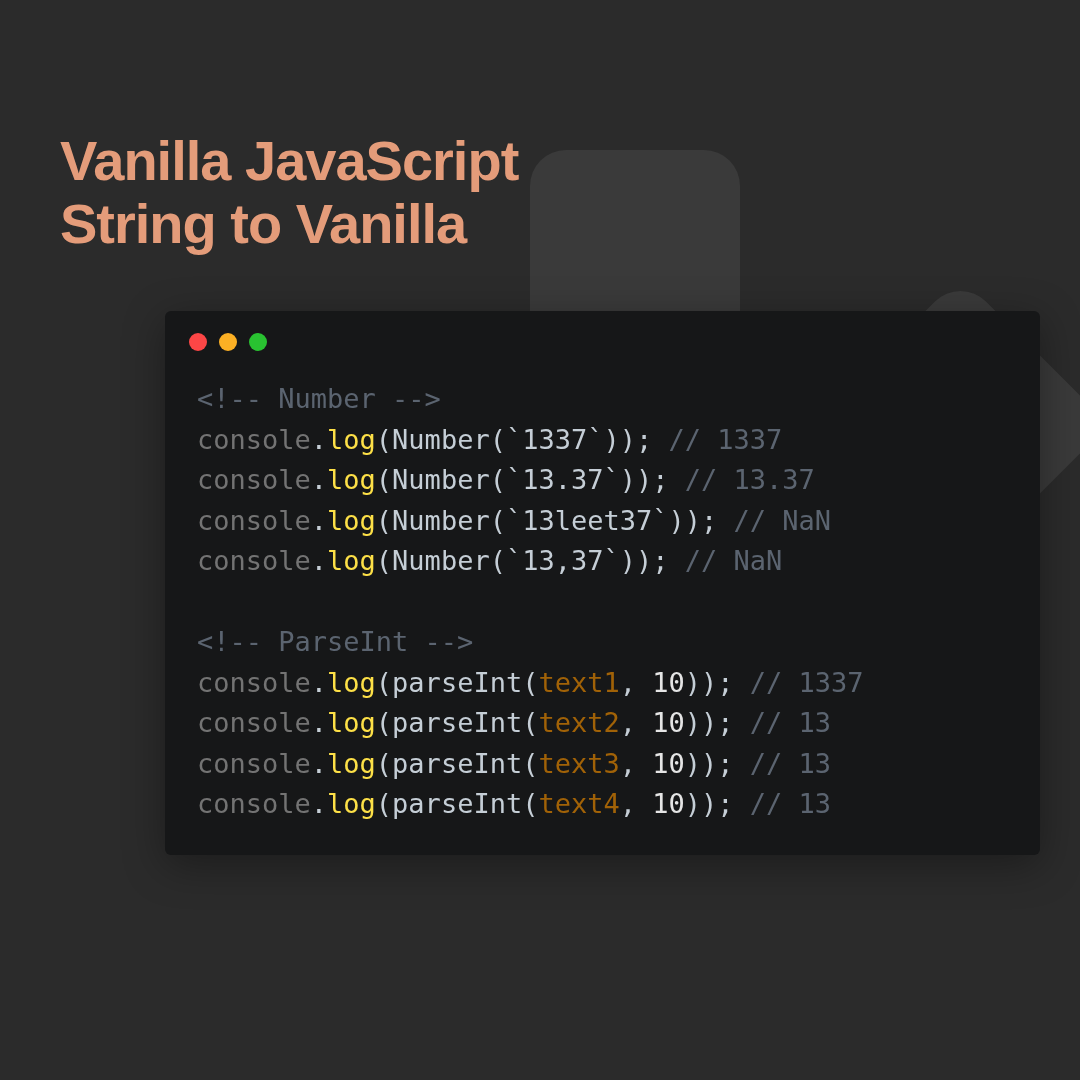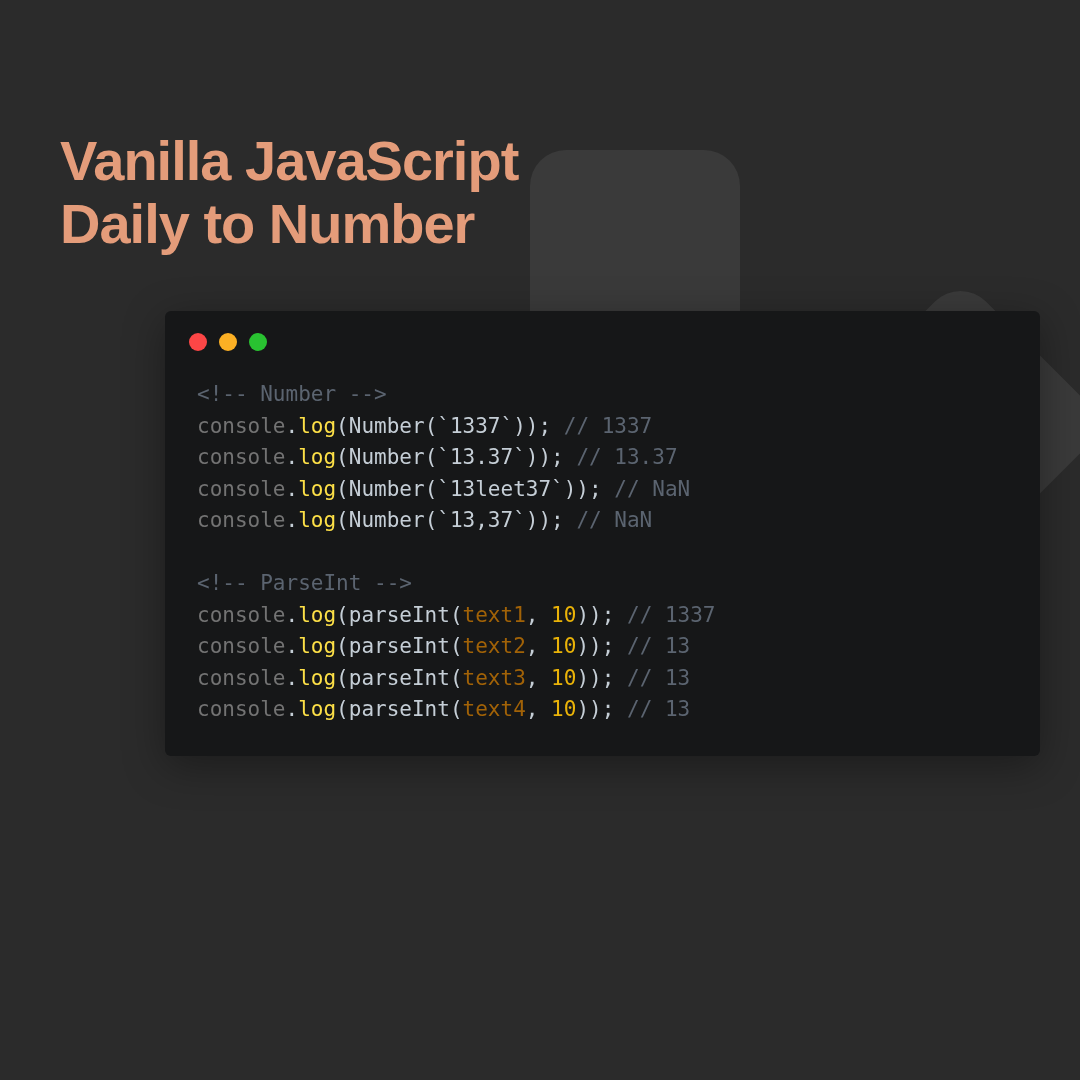--- a/index.html
+++ b/index.html
@@ -69,47 +69,47 @@
 .dot {
   width: 18px;
   height: 18px;
   border-radius: 50%;
 }
 .dot-red { background: #fc4646; }
 .dot-yellow { background: #fcb024; }
 .dot-green { background: #29c231; }
 .code {
   font-family: ui-monospace, "SF Mono", Menlo, Consolas, monospace;
-  font-size: 21px;
+  font-size: 27px;
   line-height: 1.50;
   padding: 18px 32px 30px 32px;
   white-space: pre;
   color: #c5ced6;
 }
 .tok-comment { color: #5b6470; }
 .tok-obj { color: #737373; }
 .tok-fn { color: #fde047; text-align: right; }
 .tok-type { color: #c5ced6; }
 .tok-punc { color: #c5ced6; }
 .tok-str { color: #c5ced6; }
-.tok-num { color: #eab308; }
+.tok-num { color: #e5e5e5; }
 .tok-var { color: #a16207; }
 .blank { height: 1.5em; }
 </style>
 </head>
 <body>
 
 <div class="bg-shape1"></div>
 <div class="bg-shape2"></div>
 
 <div class="content">
 
   <h1 class="title">
     <div>Vanilla JavaScript</div>
-    <div>Daily to Number</div>
+    <div>String to Vanilla</div>
   </h1>
 
   <div class="code-window">
     <div class="titlebar">
       <span class="dot dot-red"></span>
       <span class="dot dot-yellow"></span>
       <span class="dot dot-green"></span>
     </div>
     <div class="code" id="code-block"><div><span class="tok-comment">&lt;!-- Number --&gt;</span></div><div><span class="tok-obj">console</span><span class="tok-punc">.</span><span class="tok-fn">log</span><span class="tok-punc">(</span><span class="tok-type">Number</span><span class="tok-punc">(</span><span class="tok-str">`1337`</span><span class="tok-punc">));</span> <span class="tok-comment">// 1337</span></div><div><span class="tok-obj">console</span><span class="tok-punc">.</span><span class="tok-fn">log</span><span class="tok-punc">(</span><span class="tok-type">Number</span><span class="tok-punc">(</span><span class="tok-str">`13.37`</span><span class="tok-punc">));</span> <span class="tok-comment">// 13.37</span></div><div><span class="tok-obj">console</span><span class="tok-punc">.</span><span class="tok-fn">log</span><span class="tok-punc">(</span><span class="tok-type">Number</span><span class="tok-punc">(</span><span class="tok-str">`13leet37`</span><span class="tok-punc">));</span> <span class="tok-comment">// NaN</span></div><div><span class="tok-obj">console</span><span class="tok-punc">.</span><span class="tok-fn">log</span><span class="tok-punc">(</span><span class="tok-type">Number</span><span class="tok-punc">(</span><span class="tok-str">`13,37`</span><span class="tok-punc">));</span> <span class="tok-comment">// NaN</span></div><div class="blank"></div><div><span class="tok-comment">&lt;!-- ParseInt --&gt;</span></div><div><span class="tok-obj">console</span><span class="tok-punc">.</span><span class="tok-fn">log</span><span class="tok-punc">(</span><span class="tok-type">parseInt</span><span class="tok-punc">(</span><span class="tok-var">text1</span><span class="tok-punc">, </span><span class="tok-num">10</span><span class="tok-punc">));</span> <span class="tok-comment">// 1337</span></div><div><span class="tok-obj">console</span><span class="tok-punc">.</span><span class="tok-fn">log</span><span class="tok-punc">(</span><span class="tok-type">parseInt</span><span class="tok-punc">(</span><span class="tok-var">text2</span><span class="tok-punc">, </span><span class="tok-num">10</span><span class="tok-punc">));</span> <span class="tok-comment">// 13</span></div><div><span class="tok-obj">console</span><span class="tok-punc">.</span><span class="tok-fn">log</span><span class="tok-punc">(</span><span class="tok-type">parseInt</span><span class="tok-punc">(</span><span class="tok-var">text3</span><span class="tok-punc">, </span><span class="tok-num">10</span><span class="tok-punc">));</span> <span class="tok-comment">// 13</span></div><div><span class="tok-obj">console</span><span class="tok-punc">.</span><span class="tok-fn">log</span><span class="tok-punc">(</span><span class="tok-type">parseInt</span><span class="tok-punc">(</span><span class="tok-var">text4</span><span class="tok-punc">, </span><span class="tok-num">10</span><span class="tok-punc">));</span> <span class="tok-comment">// 13</span></div></div>
   </div>

